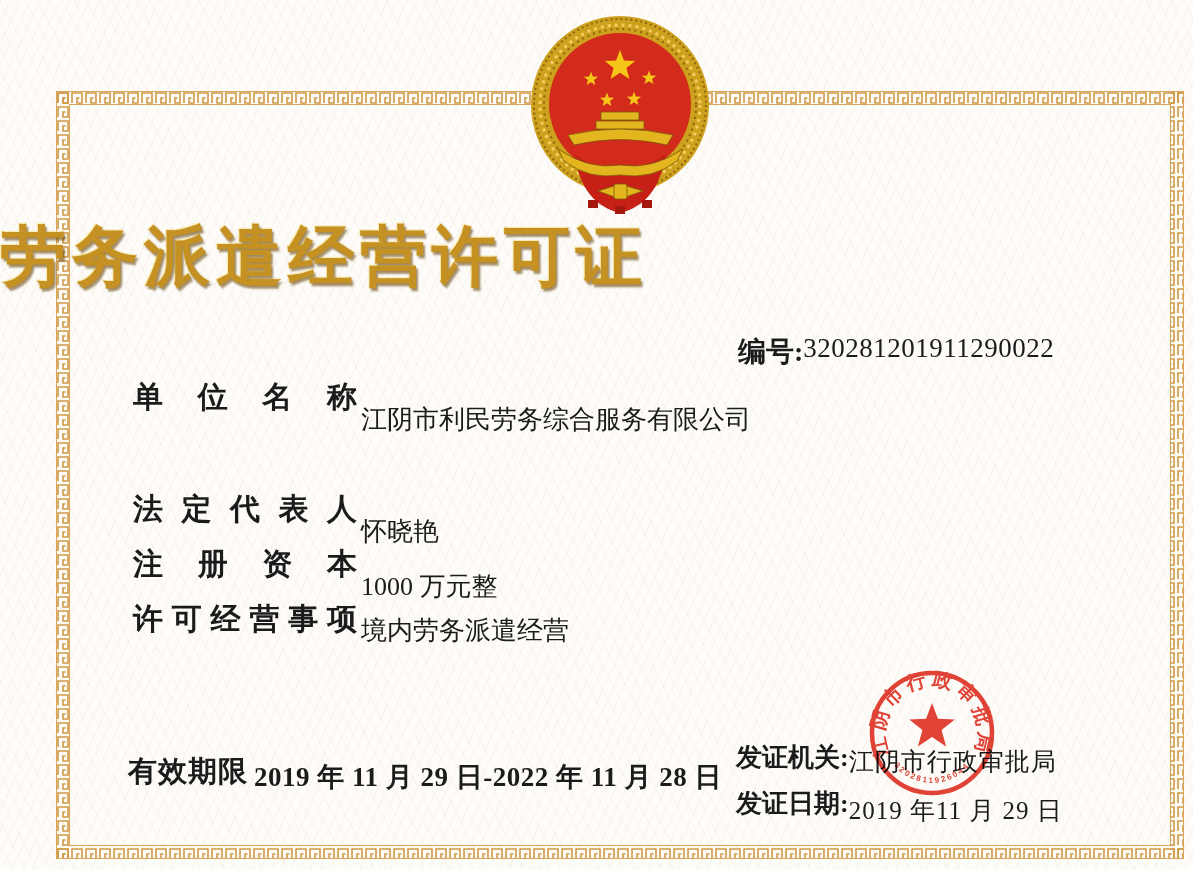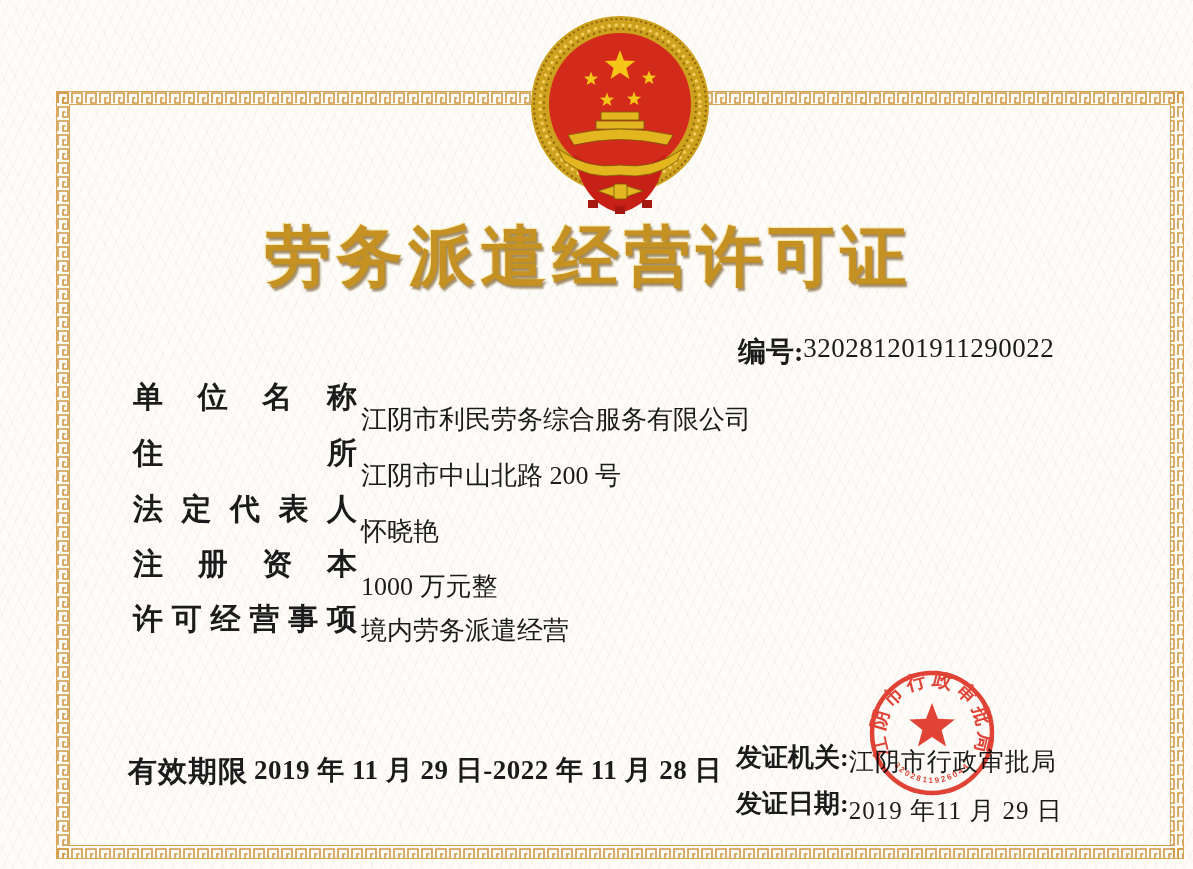--- a/index.html
+++ b/index.html
@@ -13,21 +13,20 @@
     color:#1b1b1b;
     background:
       repeating-linear-gradient(115deg, rgba(206,152,132,0.09) 0 1px, transparent 1px 9px),
       repeating-linear-gradient(62deg,  rgba(206,152,132,0.07) 0 1px, transparent 1px 11px),
       #fdfcf8;
   }
   .border-frame { position:absolute; left:56px; top:91px; }
   .emblem { position:absolute; left:528px; top:14px; }
   .title {
     position:absolute; left:0; right:16px; top:212px;
-    text-align:center;
     font-size:66px; font-weight:700;
     letter-spacing:6px;
     color:#c59122;
     text-shadow:
       2px 3px 2px rgba(96,62,4,0.55),
       -1px -1px 0 rgba(255,236,160,0.75),
       0 0 2px rgba(138,98,16,0.4);
   }
   .serial { position:absolute; left:738px; top:333px; display:flex; }
   .serial-label { font-size:28px; font-weight:600; }
@@ -38,21 +37,21 @@
     font-size:30px; font-weight:600;
     text-align:justify; text-align-last:justify;
     line-height:1.1;
   }
   .f-value { font-size:26px; margin-top:22px; margin-left:4px; white-space:nowrap; }
   .row-1 { top:380px; } .row-2 { top:436px; } .row-3 { top:492px; }
   .row-4 { top:547px; } .row-5 { top:602px; }
   .row-5 .f-value { margin-top:11px; }
   .validity { position:absolute; left:128px; top:752px; display:flex; }
   .v-label { font-size:29px; font-weight:600; letter-spacing:1px; }
-  .v-value { font-size:27px; font-weight:700; margin-left:6px; letter-spacing:0.5px; }
+  .v-value { font-size:27px; font-weight:700; margin-top:7px; margin-left:6px; letter-spacing:0.5px; }
   .issuer { position:absolute; left:736px; top:737px; display:flex;align-items:center; }
   .issue-date { position:absolute; left:736px; top:786px; display:flex; }
   .b-label { font-size:26px; font-weight:600; }
   .b-value { font-size:25px; margin-top:8px; letter-spacing:1px; }
   .seal { position:absolute; left:866px; top:667px; mix-blend-mode:multiply; opacity:0.92; }
 </style>
 </head>
 <body>
 
 <div class="cert">
@@ -107,24 +106,20 @@
 
   <div class="serial">
     <span class="serial-label">编号:</span>
     <span class="serial-value">320281201911290022</span>
   </div>
 
   <div class="field-row row-1">
     <span class="f-label">单位名称</span>
     <span class="f-value">江阴市利民劳务综合服务有限公司</span>
   </div>
-  <div class="field-row row-2">
-    <span class="f-label">住所</span>
-    <span class="f-value">江阴市中山北路 200 号</span>
-  </div>
   <div class="field-row row-3">
     <span class="f-label">法定代表人</span>
     <span class="f-value">怀晓艳</span>
   </div>
   <div class="field-row row-4">
     <span class="f-label">注册资本</span>
     <span class="f-value">1000 万元整</span>
   </div>
   <div class="field-row row-5">
     <span class="f-label">许可经营事项</span>

